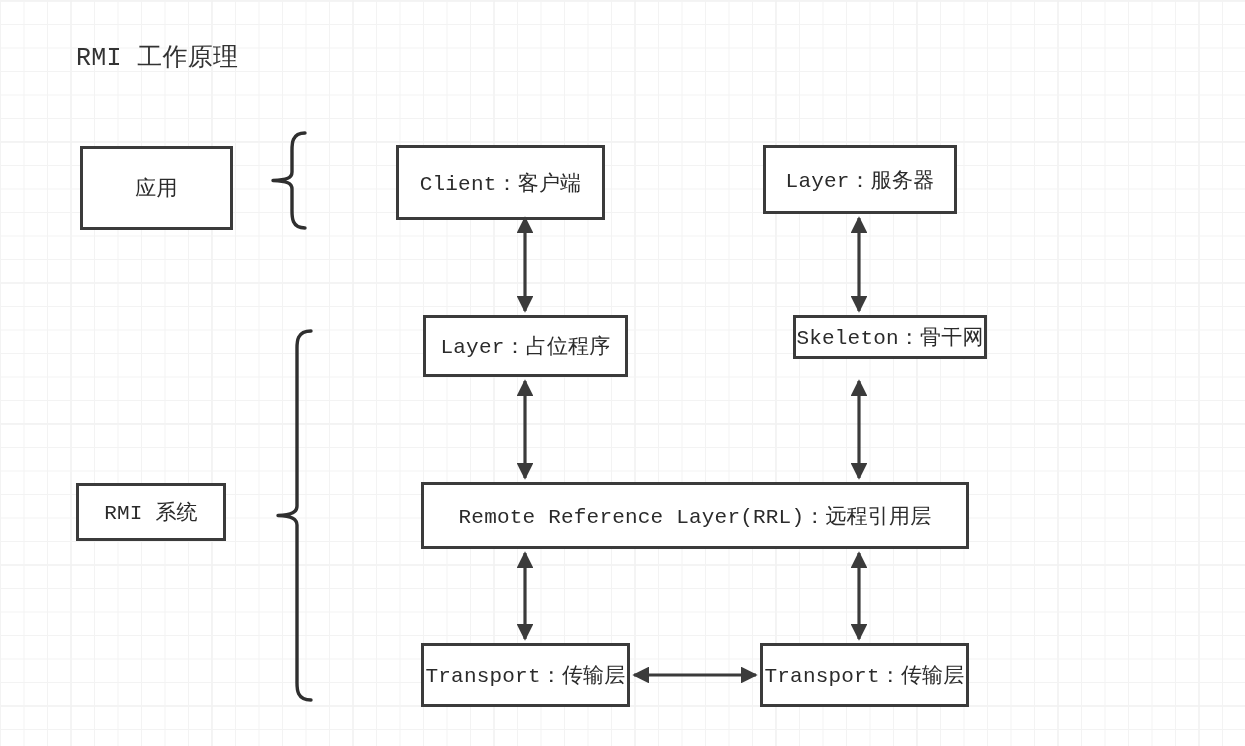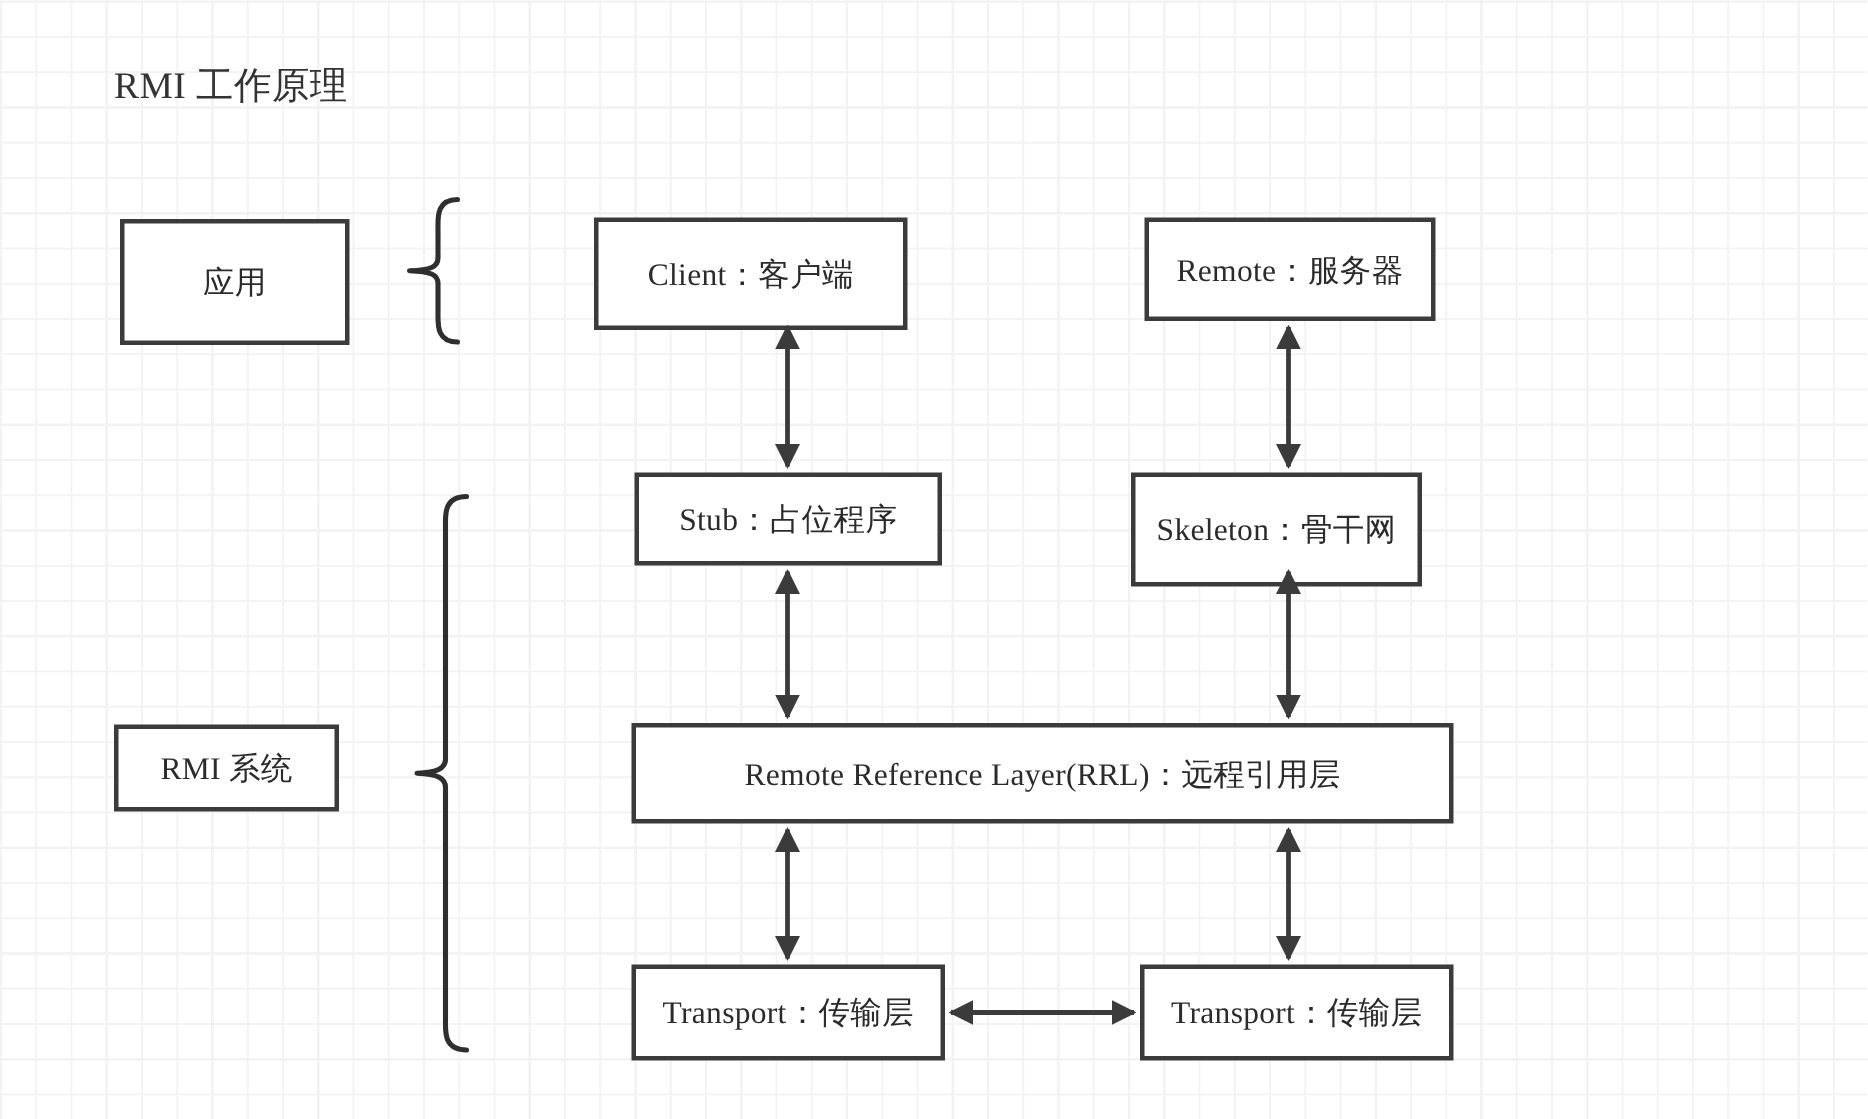--- a/index.html
+++ b/index.html
@@ -17,21 +17,21 @@
       linear-gradient(to bottom, #f3f3f3 1px, transparent 1px),
       linear-gradient(to right, #e8e8e8 1px, transparent 1px),
       linear-gradient(to bottom, #e8e8e8 1px, transparent 1px);
     background-size:
       23.5px 23.5px,
       23.5px 23.5px,
       70.5px 70.5px,
       70.5px 70.5px;
     background-position: 0px 0.5px, 0px 0.5px, 0px 0.5px, 0px 0.5px;
     overflow: hidden;
-    font-family: Liberation Serif, serif;
+    font-family: Liberation Mono, monospace;
     text-align: center;
   }
   .diagram-title {
     position: absolute;
     left: 76px;
     top: 40px;
     font-size: 25px;
     color: #333333;
     letter-spacing: 0.3px;
     white-space: nowrap;
@@ -74,28 +74,28 @@
 
   <div class="box" style="left:76px; top:483px; width:150px; height:58px;">
     <span class="box-label">RMI 系统</span>
   </div>
 
   <div class="box" style="left:396px; top:145px; width:209px; height:75px;">
     <span class="box-label">Client：客户端</span>
   </div>
 
   <div class="box" style="left:763px; top:145px; width:194px; height:69px;">
-    <span class="box-label">Remote：服务器</span>
+    <span class="box-label">Layer：服务器</span>
   </div>
 
   <div class="box" style="left:423px; top:315px; width:205px; height:62px;">
-    <span class="box-label">Stub：占位程序</span>
+    <span class="box-label">Layer：占位程序</span>
   </div>
 
-  <div class="box" style="left:754px; top:315px; width:194px; height:76px;">
+  <div class="box" style="left:793px; top:315px; width:194px; height:44px;">
     <span class="box-label">Skeleton：骨干网</span>
   </div>
 
   <div class="box" style="left:421px; top:482px; width:548px; height:67px;">
     <span class="box-label">Remote Reference Layer(RRL)：远程引用层</span>
   </div>
 
   <div class="box" style="left:421px; top:643px; width:209px; height:64px;">
     <span class="box-label">Transport：传输层</span>
   </div>

